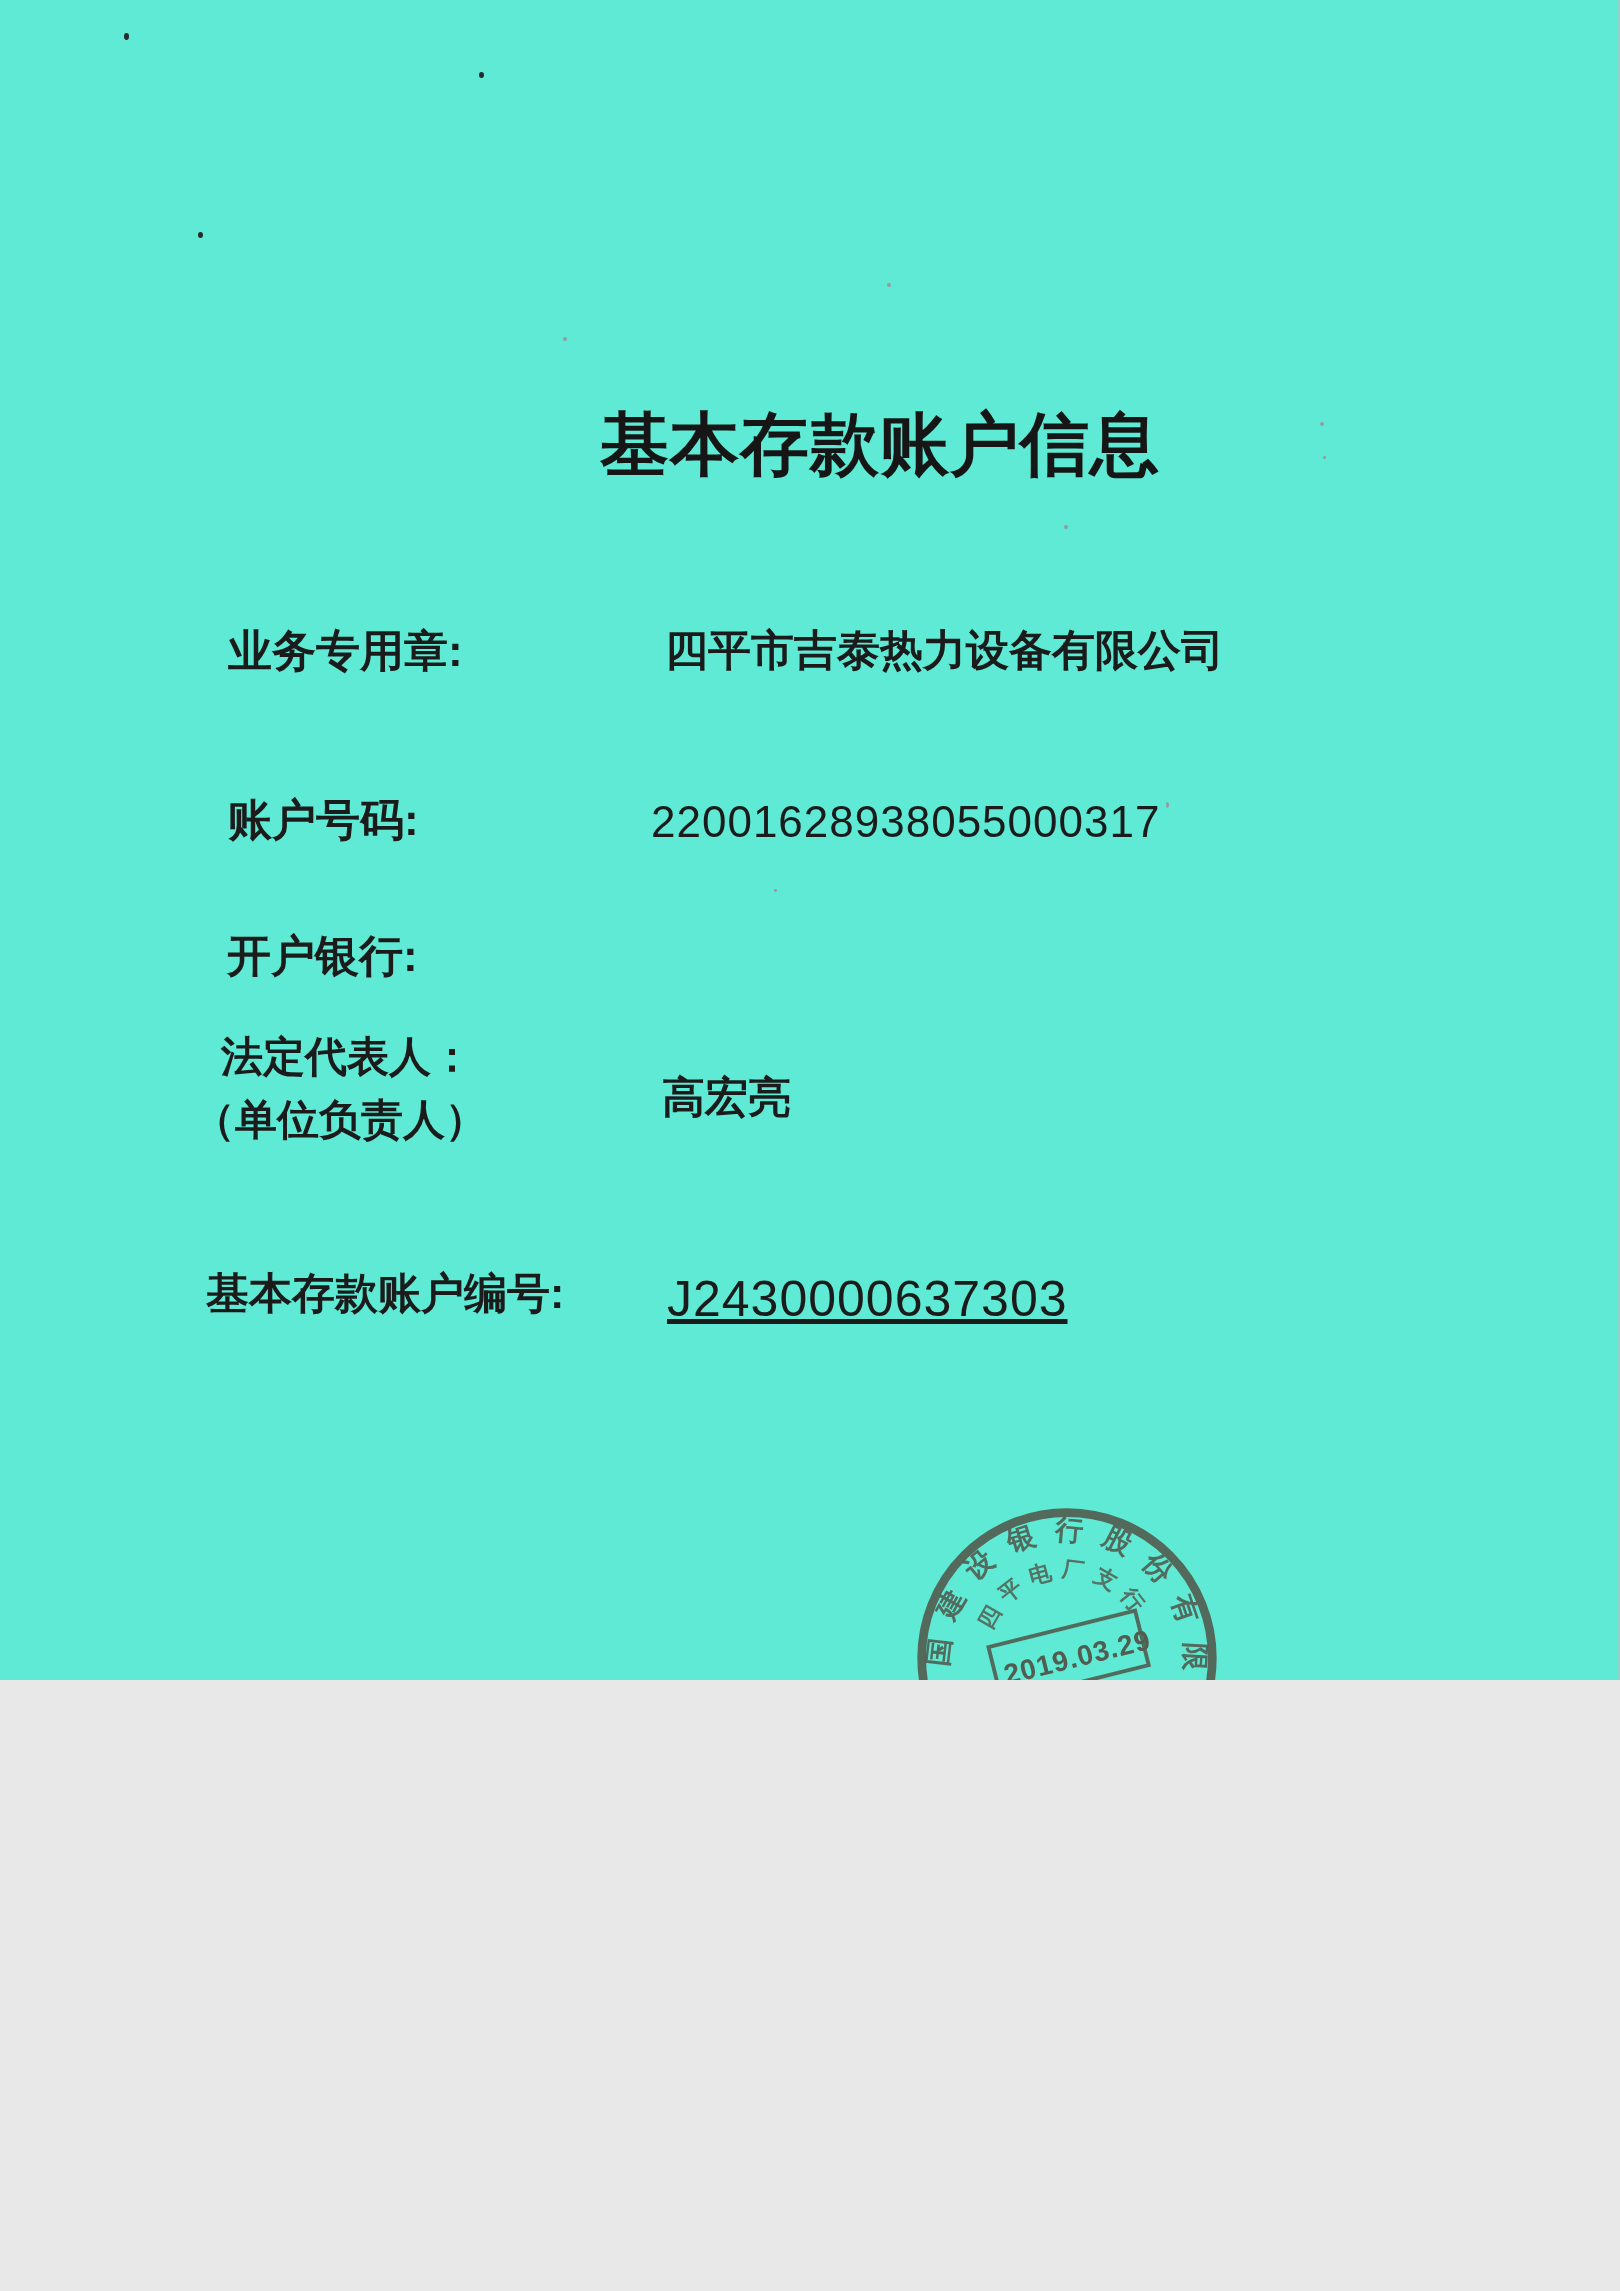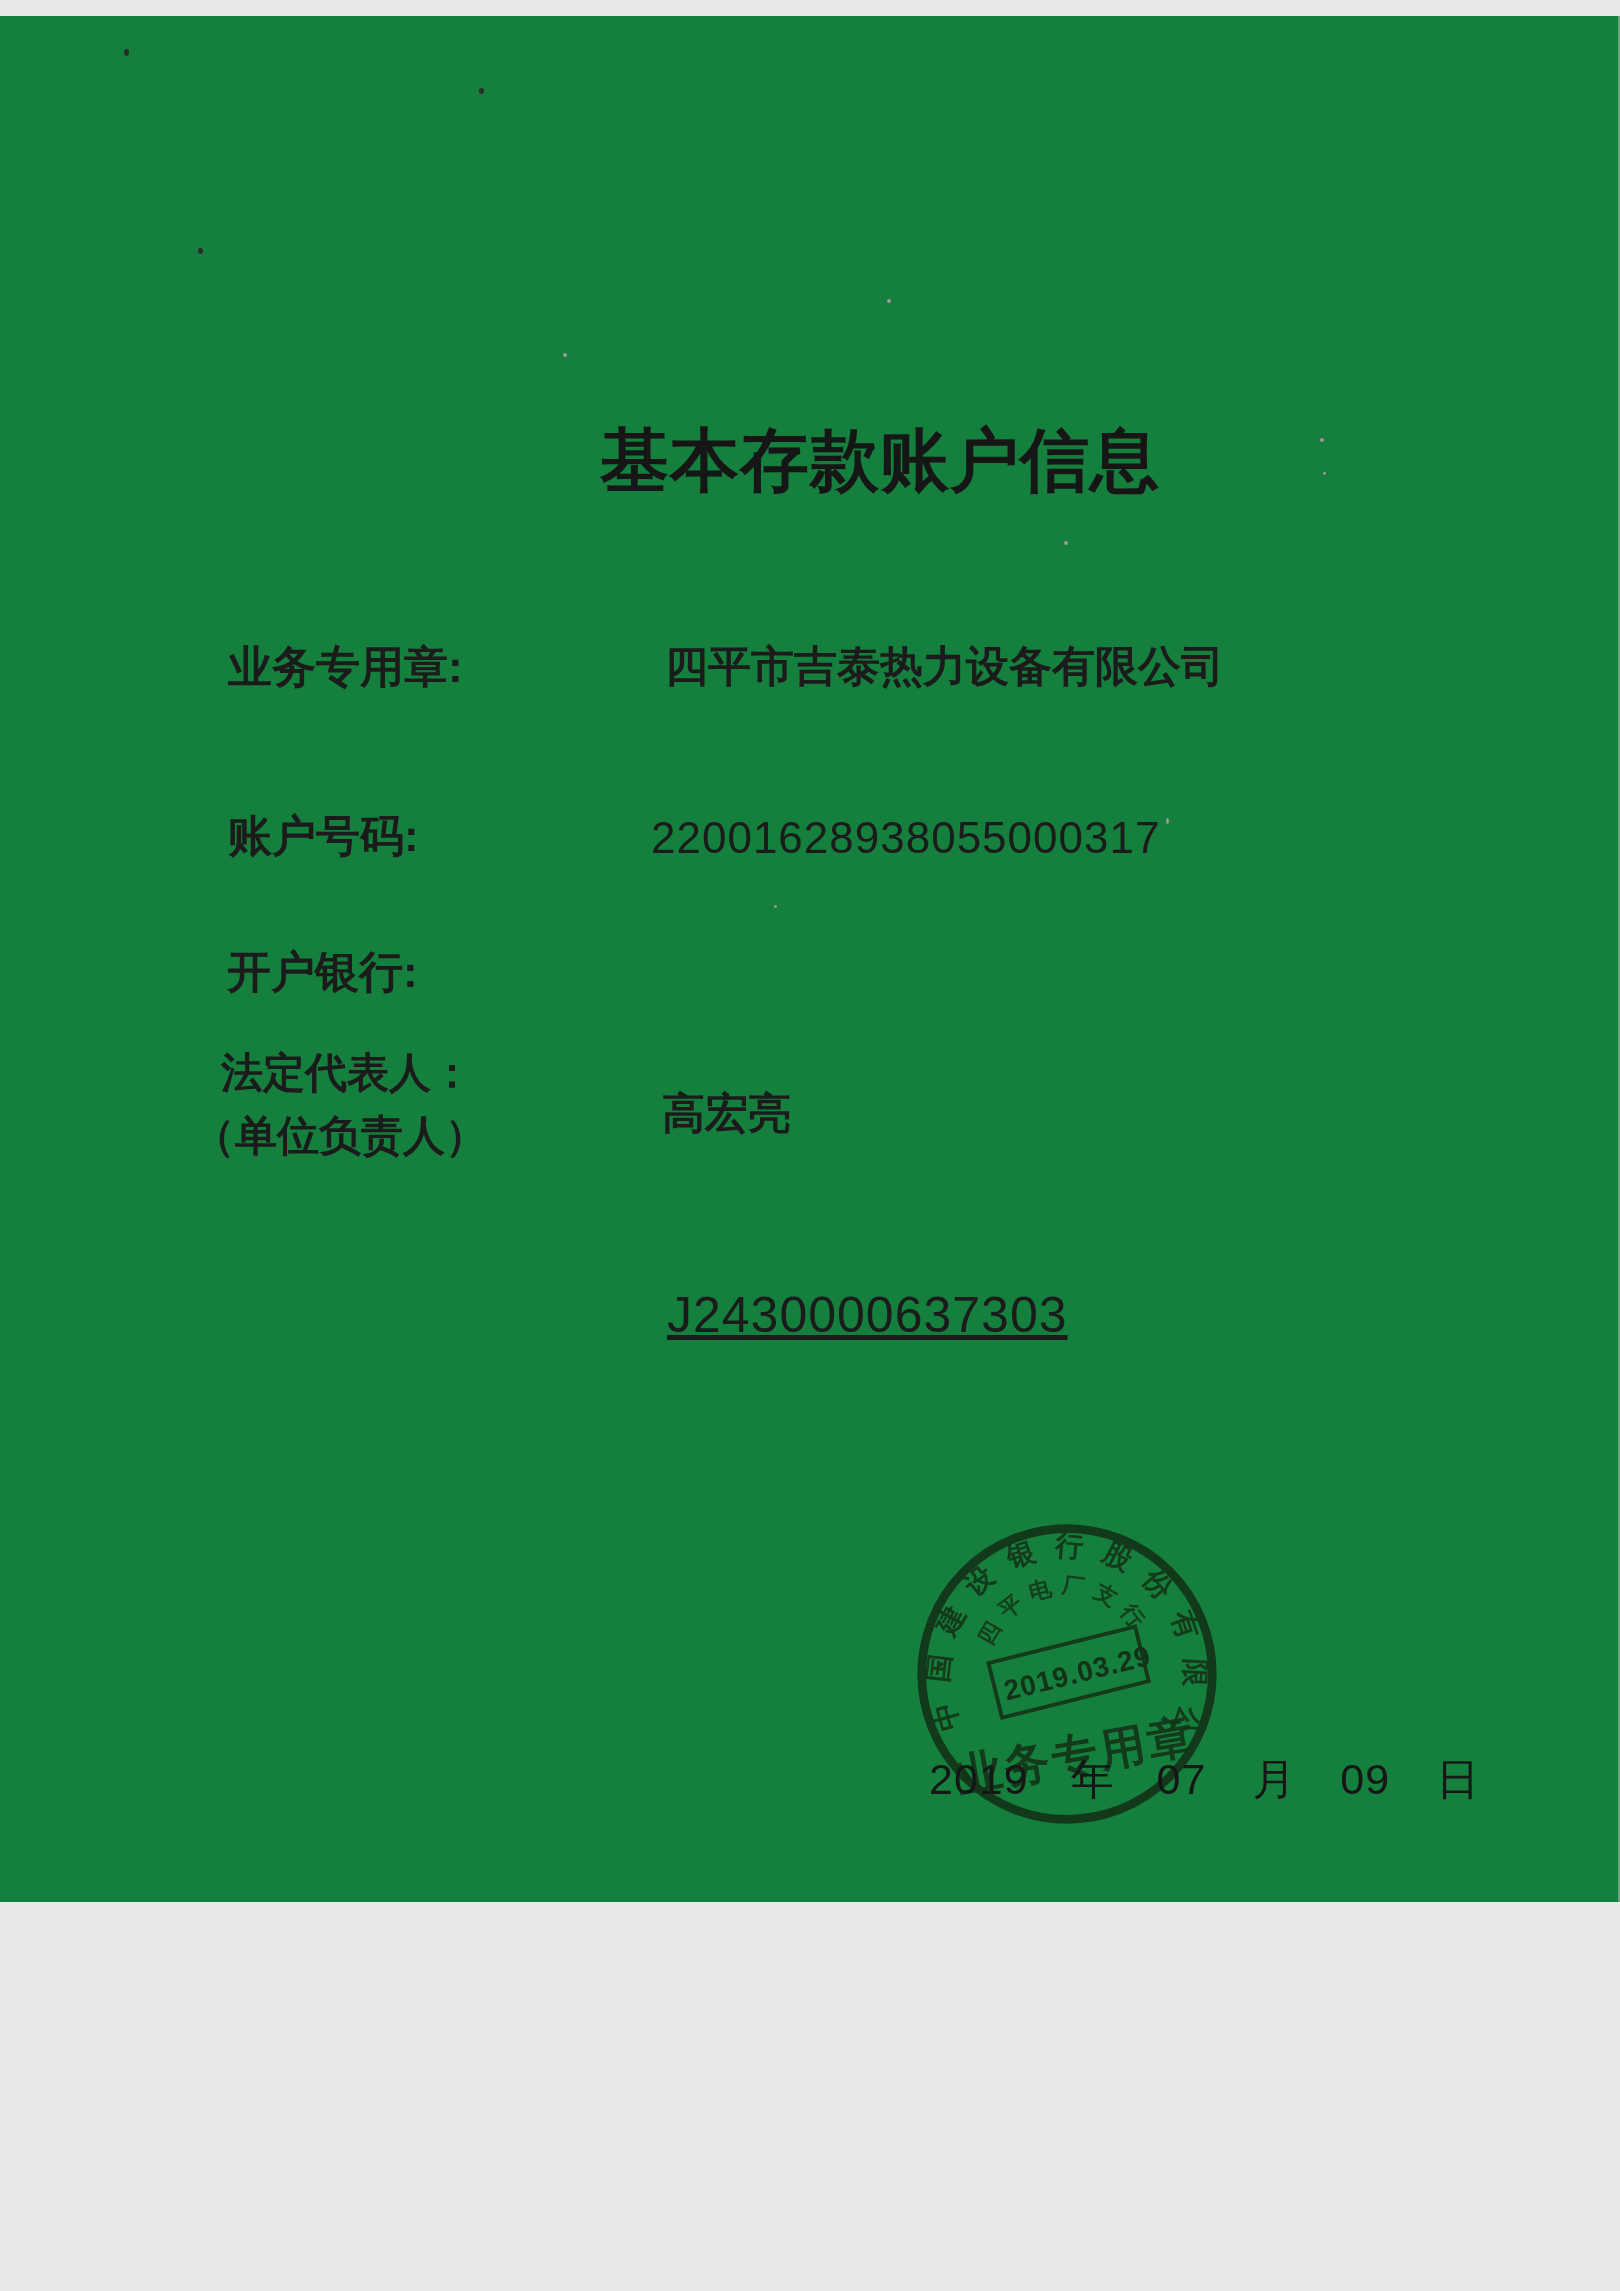--- a/index.html
+++ b/index.html
@@ -1,23 +1,22 @@
 <!DOCTYPE html>
 <html><head>
 <meta charset="utf-8">
 <style>
   html,body{margin:0;padding:0;background:#e8e8e8;}
   .page{
     position:relative;
-    width:1620px;height:1886px;
-    background:#15803d;
+    width:1620px;height:1680px;
+    background:#5eead4;
     overflow:hidden;
     font-family:"Liberation Sans","DejaVu Sans",sans-serif;
     color:#1c1c1c;
-    margin-top:16px;
   }
   .doc-title{
     position:absolute;left:600px;top:365px;
     font-family:"Liberation Serif","DejaVu Serif",serif;
     font-weight:bold;font-size:69px;line-height:1;
     letter-spacing:1px;color:#161616;white-space:nowrap;
   }
   .field-label{
     position:absolute;font-size:44px;font-weight:600;line-height:1;
     color:#1b1b1b;white-space:nowrap;
@@ -72,20 +71,21 @@
 
   <div class="field-label lbl-r2">账户号码:</div>
   <div class="field-value val-r2 numeric">22001628938055000317</div>
 
   <div class="field-label lbl-r3">开户银行:</div>
 
   <div class="field-label lbl-r4a">法定代表人：</div>
   <div class="field-label lbl-r4b">（单位负责人）</div>
   <div class="field-value val-r4">高宏亮</div>
 
+  <div class="field-label lbl-r5">基本存款账户编号:</div>
   <div class="field-value val-r5 numeric">J2430000637303</div>
 
   <svg class="stamp" viewBox="0 0 320 320" xmlns="http://www.w3.org/2000/svg">
     <g fill="none" stroke="#d6504b">
       <circle cx="160" cy="160" r="150" stroke-width="9" opacity="0.92"></circle>
     </g>
     <defs>
       <path id="arcOuter" d="M 60 230 A 122 122 0 1 1 260 230"></path>
       <path id="arcInner" d="M 79 146 A 82 82 0 0 1 241 146"></path>
     </defs>

